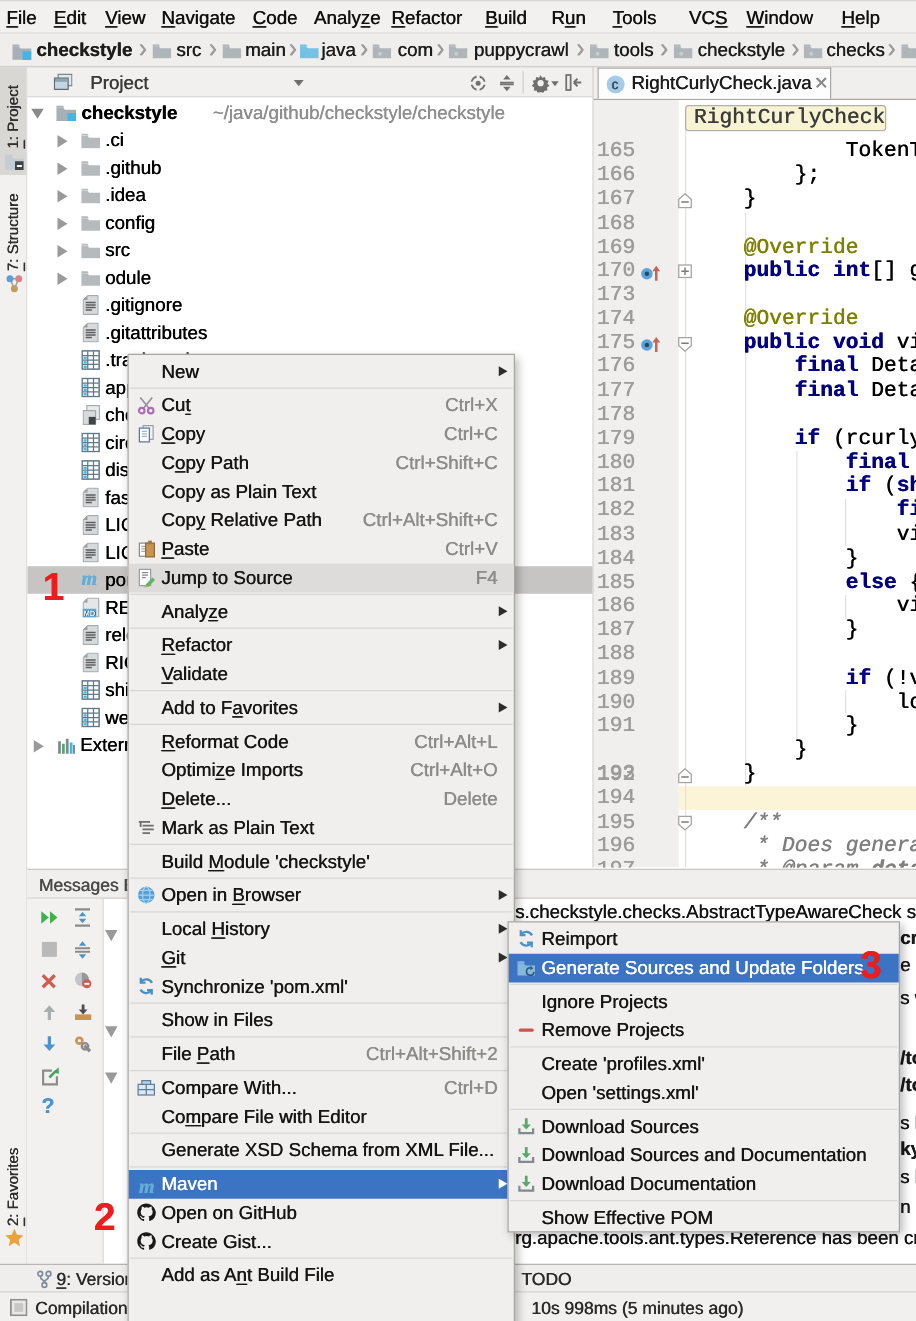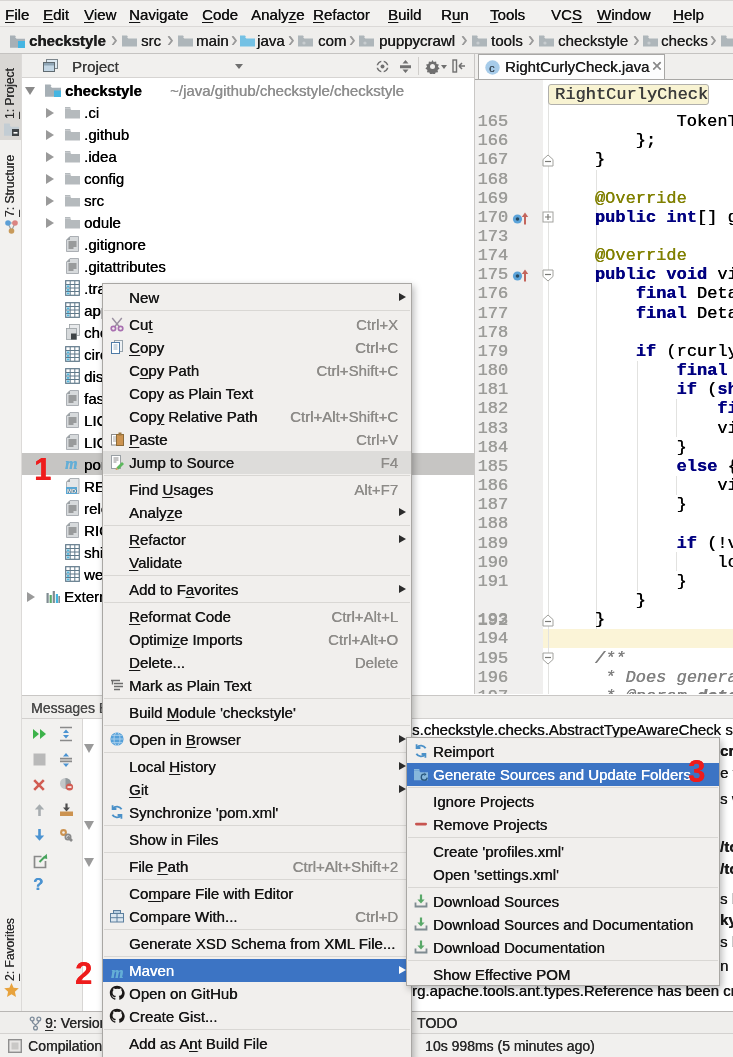--- a/index.html
+++ b/index.html
@@ -679,24 +679,20 @@
           <path d="M4.5 4 h5 M4.5 6 h5 M4.5 8 h3" stroke="#8a8a8a" stroke-width="1"></path>
           <path d="M7.5 13.5 L13 8 L15 10 L9.5 15.5 Z" fill="#5cb85c"></path>
           <path d="M7.5 13.5 l-1.2 3 3-1.2z" fill="#c9a35f"></path>
         </svg>
       </span>
       <span class="lbl">Jump to Source</span>
       <span class="sc">F4</span>
     </div>
 <div class="sep"></div>
 <div class="mi">
-      <span class="lbl">Find <u>U</u>sages</span>
-      <span class="sc">Alt+F7</span>
-    </div>
-<div class="mi">
       <span class="lbl">Analy<u>z</u>e</span>
       <span class="arr"></span>
     </div>
 <div class="sep"></div>
 <div class="mi">
       <span class="lbl"><u>R</u>efactor</span>
       <span class="arr"></span>
     </div>
 <div class="mi">
       <span class="lbl"><u>V</u>alidate</span>
@@ -768,32 +764,32 @@
 <div class="mi">
       <span class="lbl">Show in Files</span>
     </div>
 <div class="sep"></div>
 <div class="mi">
       <span class="lbl">File <u>P</u>ath</span>
       <span class="sc">Ctrl+Alt+Shift+2</span>
     </div>
 <div class="sep"></div>
 <div class="mi">
-      <span class="lbl">Co<u>m</u>pare File with Editor</span>
-    </div>
-<div class="mi">
       <span class="ico">
         <svg width="16" height="16">
           <rect x="1.5" y="5.5" width="13" height="8.5" fill="#dce7f0" stroke="#5c7f9e"></rect>
           <path d="M8 5.5 V14 M1.5 9.7 H14.5" stroke="#5c7f9e"></path>
           <rect x="4.5" y="2.5" width="7" height="3" fill="#b9d0e3" stroke="#5c7f9e"></rect>
         </svg>
       </span>
       <span class="lbl">Compare With...</span>
       <span class="sc">Ctrl+D</span>
+    </div>
+<div class="mi">
+      <span class="lbl">Co<u>m</u>pare File with Editor</span>
     </div>
 <div class="sep"></div>
 <div class="mi">
       <span class="lbl">Generate XSD Schema from XML File...</span>
     </div>
 <div class="sep"></div>
 <div class="mi sel">
       <span class="ico">
         <span style="position:absolute;left:2px;top:2px;font-family:'Liberation Serif',serif;font-style:italic;font-weight:bold;color:#64aed6;font-size:16px">m</span>
       </span>

